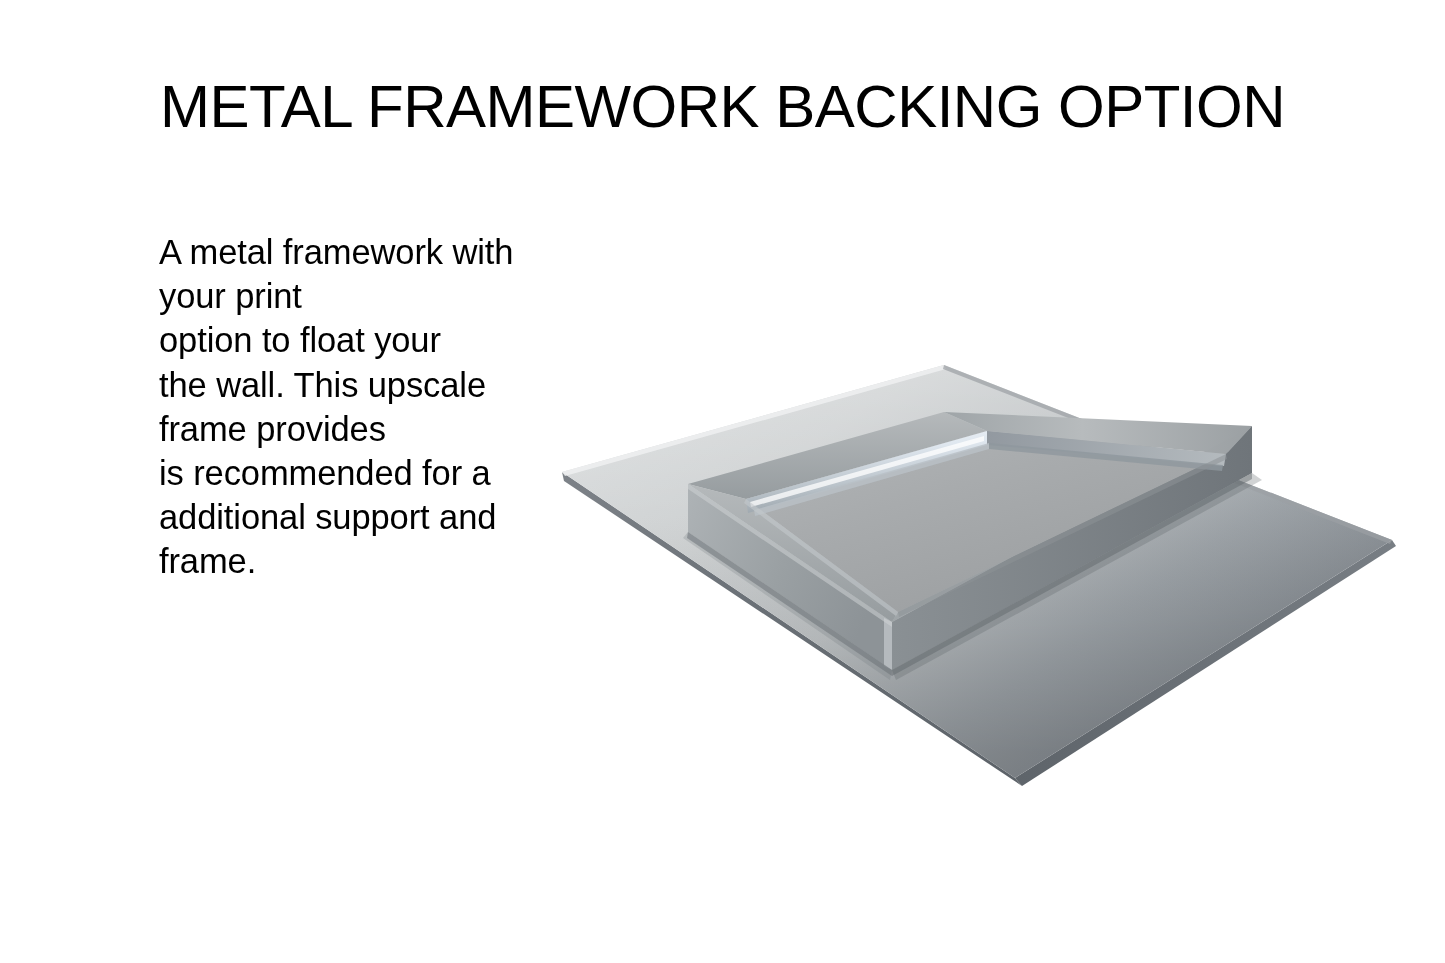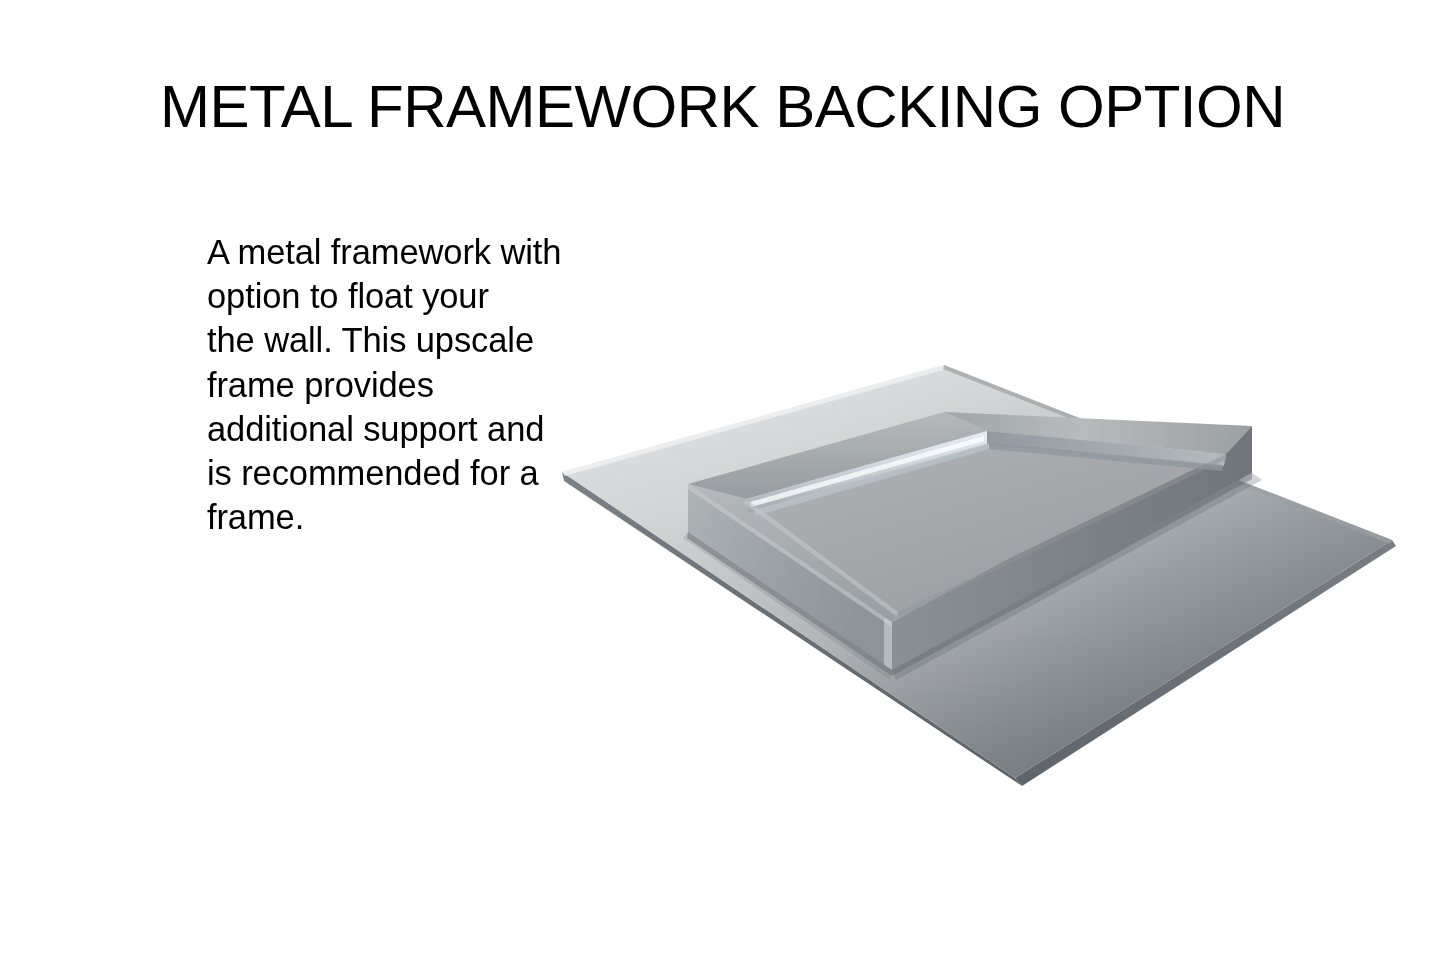--- a/index.html
+++ b/index.html
@@ -39,46 +39,47 @@
     position: absolute;
     left: 159px;
     top: 230px;
     width: 390px;
     font-size: 34.5px;
     line-height: 44.2px;
     color: #000000;
     font-weight: 400;
     letter-spacing: -0.1px;
   }
-  #body-text .line { display: block; white-space: nowrap; margin-left: 48px; }
+  #body-text .line { display: block; white-space: nowrap; }
 
   
   #product-figure {
     position: absolute;
     left: 540px;
     top: 350px;
     width: 880px;
     height: 470px;
   }
   #product-figure svg { display: block; width: 100%; height: 100%; }
 </style>
 </head>
 <body>
 
 <div id="slide">
 
   <div id="slide-title">METAL FRAMEWORK BACKING OPTION</div>
 
   <div id="body-text">
     <span class="line">A metal framework with</span>
+    <span class="line">your print</span>
     <span class="line">option to float your</span>
     <span class="line">the wall. This upscale</span>
     <span class="line">frame provides</span>
+    <span class="line">is recommended for a</span>
     <span class="line">additional support and</span>
-    <span class="line">is recommended for a</span>
     <span class="line">frame.</span>
   </div>
 
   <div id="product-figure">
     <svg viewBox="0 0 880 470" xmlns="http://www.w3.org/2000/svg">
       <defs>
 
         <linearGradient id="plateTop" x1="0" y1="0.15" x2="1" y2="0.85">
           <stop offset="0%" stop-color="#d5d8d9"></stop>
           <stop offset="22%" stop-color="#cdd0d1"></stop>

